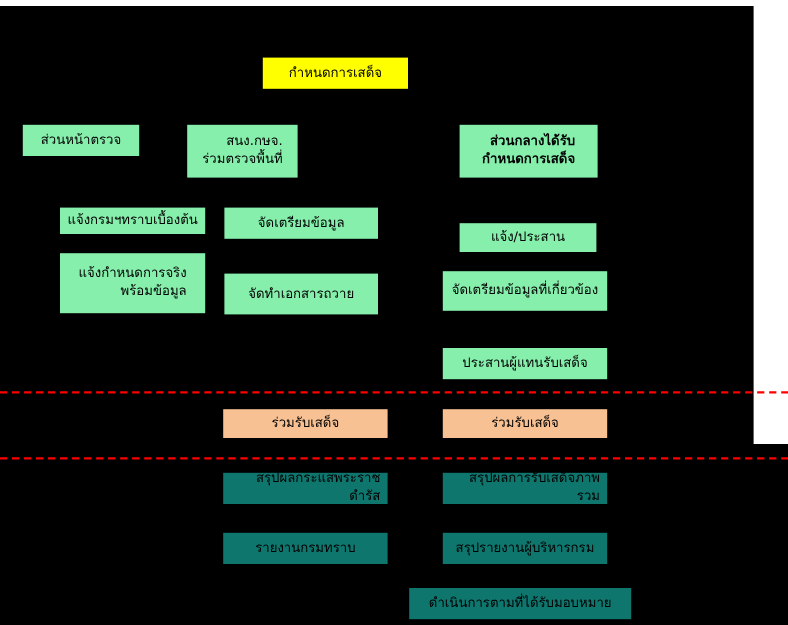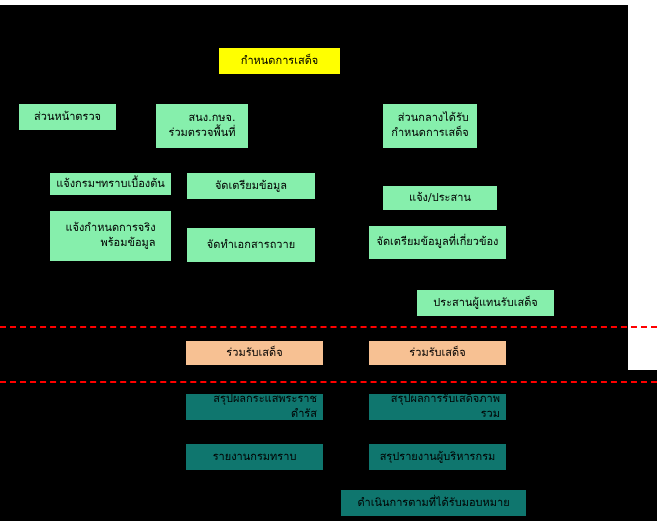--- a/index.html
+++ b/index.html
@@ -60,30 +60,30 @@
   <div id="bg-bottom" class="bg-panel"></div>
 
   <div id="divider-1" class="divider"></div>
   <div id="divider-2" class="divider"></div>
 
   <div id="nodes-layer">
       <div class="node yellow" style="left: 219px; top: 48px; width: 121px; height: 26px;">กำหนดการเสด็จ</div>
       <div class="node green" style="left: 19px; top: 104px; width: 97px; height: 26px;">ส่วนหน้าตรวจ</div>
       <div class="node green" style="left: 156px; top: 104px; width: 92px; height: 44px;">สนง.กษจ.
 ร่วมตรวจพื้นที่</div>
-      <div class="node green" style="left: 383px; top: 104px; width: 94px; height: 44px;">ส่วนกลางได้รับ
+      <div class="node green" style="left: 383px; top: 104px; width: 115px; height: 44px; font-weight: bold;">ส่วนกลางได้รับ
 กำหนดการเสด็จ</div>
       <div class="node green" style="left: 50px; top: 173px; width: 121px; height: 22px;">แจ้งกรมฯทราบเบื้องต้น</div>
       <div class="node green" style="left: 187px; top: 173px; width: 128px; height: 26px;">จัดเตรียมข้อมูล</div>
       <div class="node green" style="left: 383px; top: 186px; width: 114px; height: 24px;">แจ้ง/ประสาน</div>
       <div class="node green" style="left: 50px; top: 211px; width: 121px; height: 50px;">แจ้งกำหนดการจริง
 พร้อมข้อมูล</div>
       <div class="node green" style="left: 187px; top: 217px; width: 128px; height: 34px; margin-top: 11px;">จัดทำเอกสารถวาย</div>
       <div class="node green" style="left: 369px; top: 226px; width: 137px; height: 33px;">จัดเตรียมข้อมูลที่เกี่ยวข้อง</div>
-      <div class="node green" style="left: 369px; top: 290px; width: 137px; height: 26px; margin-left: 48px;">ประสานผู้แทนรับเสด็จ</div>
+      <div class="node green" style="left: 369px; top: 290px; width: 137px; height: 26px;">ประสานผู้แทนรับเสด็จ</div>
       <div class="node orange" style="left: 186px; top: 341px; width: 137px; height: 24px;">ร่วมรับเสด็จ</div>
       <div class="node orange" style="left: 369px; top: 341px; width: 137px; height: 24px;">ร่วมรับเสด็จ</div>
       <div class="node blue" style="left: 186px; top: 394px; width: 137px; height: 26px;">สรุปผลกระแสพระราชดำรัส</div>
       <div class="node blue" style="left: 369px; top: 394px; width: 137px; height: 26px;">สรุปผลการรับเสด็จภาพรวม</div>
       <div class="node blue" style="left: 186px; top: 444px; width: 137px; height: 26px;">รายงานกรมทราบ</div>
       <div class="node blue" style="left: 369px; top: 444px; width: 137px; height: 26px;">สรุปรายงานผู้บริหารกรม</div>
       <div class="node blue" style="left: 341px; top: 490px; width: 185px; height: 26px;">ดำเนินการตามที่ได้รับมอบหมาย</div>
     </div>
 
 </div>

